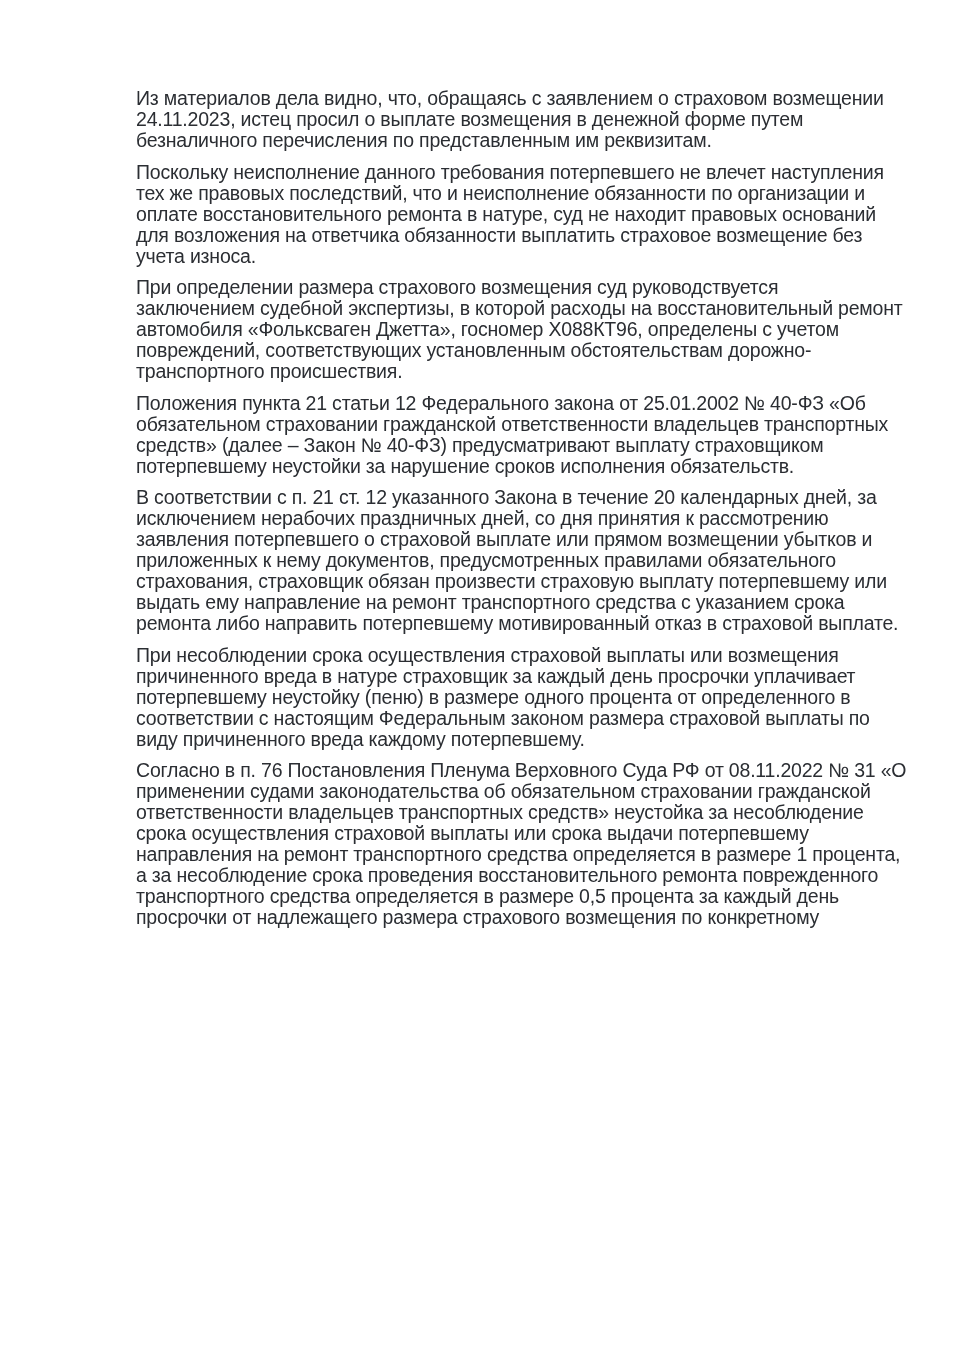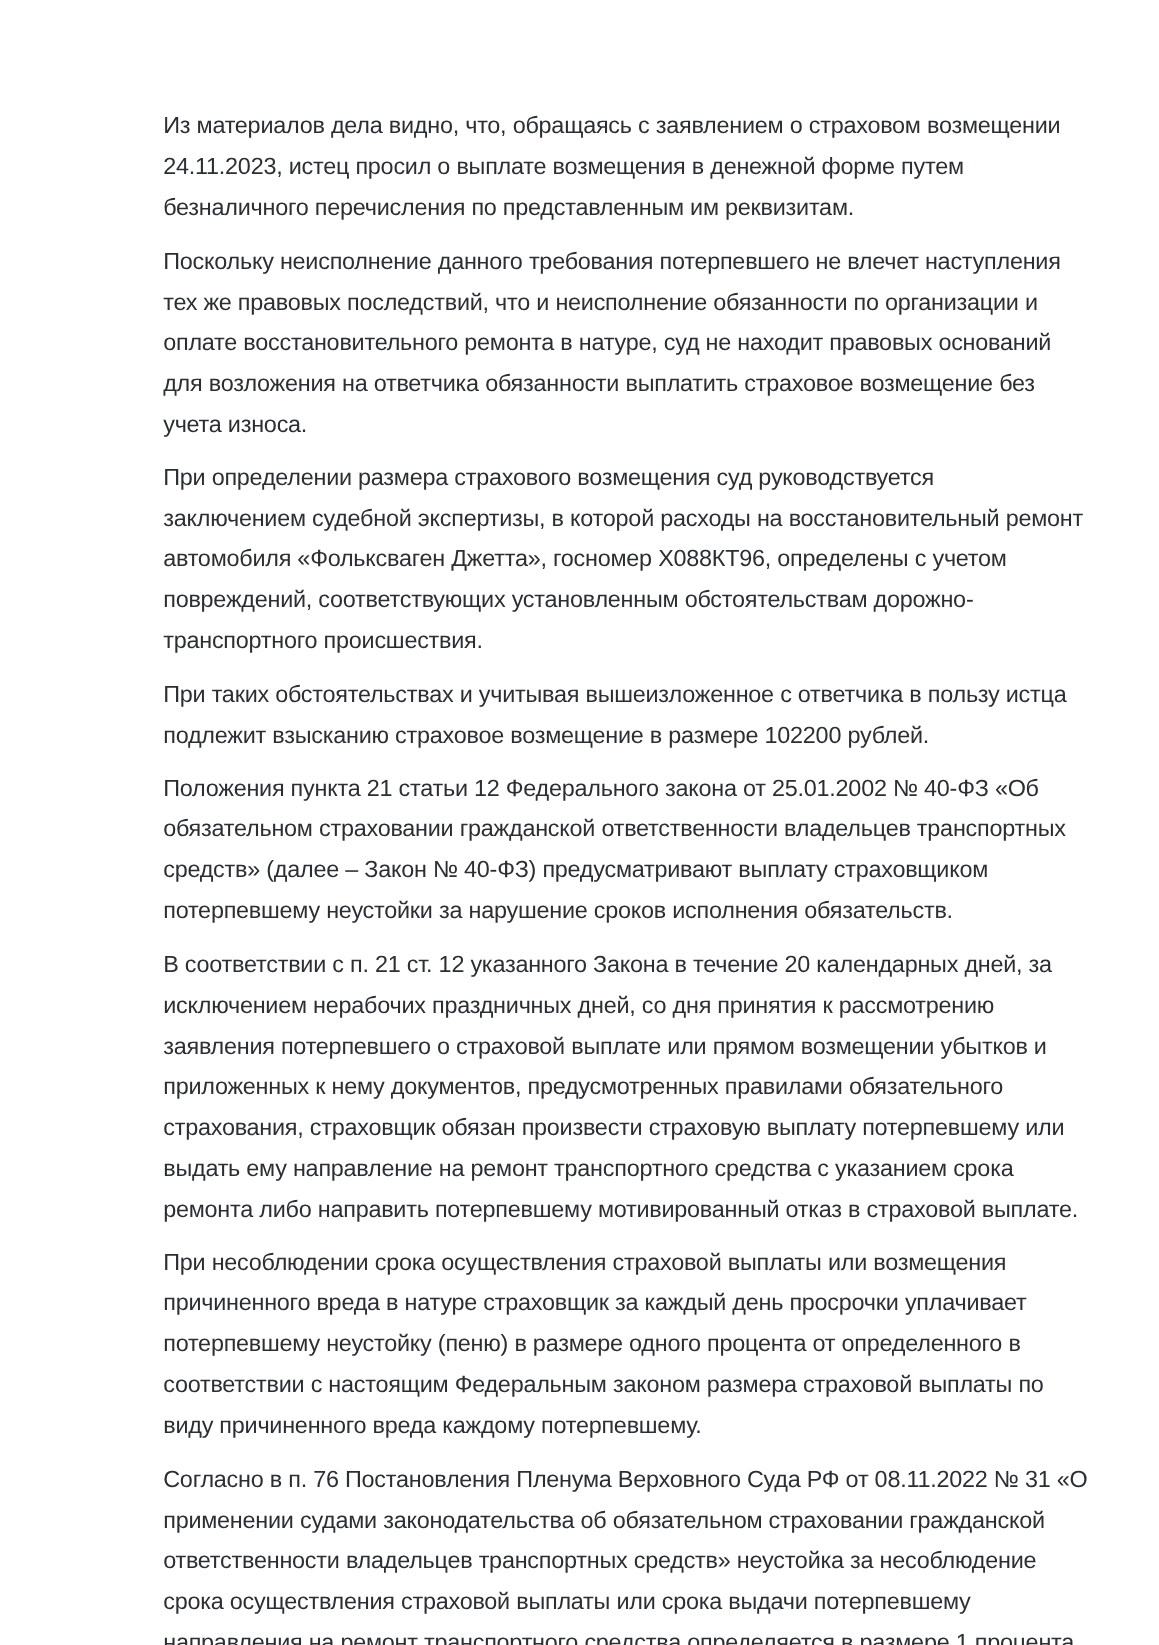--- a/index.html
+++ b/index.html
@@ -16,21 +16,21 @@
   .page {
     box-sizing: border-box;
     width: 966px;
     height: 1371px;
     padding: 88px 0 0 136px;
     background: #ffffff;
   }
   .para {
     margin: 0 0 10.5px 0;
     font-size: 19.5px;
-    line-height: 34px;
+    line-height: 21px;
     letter-spacing: -0.2px;
     color: #2b2e33;
     white-space: pre;          
     font-weight: 400;
   }
 </style>
 </head>
 <body>
 
 <div class="page">
@@ -40,22 +40,20 @@
   <p class="para">Поскольку неисполнение данного требования потерпевшего не влечет наступления
 тех же правовых последствий, что и неисполнение обязанности по организации и
 оплате восстановительного ремонта в натуре, суд не находит правовых оснований
 для возложения на ответчика обязанности выплатить страховое возмещение без
 учета износа.</p>
   <p class="para">При определении размера страхового возмещения суд руководствуется
 заключением судебной экспертизы, в которой расходы на восстановительный ремонт
 автомобиля «Фольксваген Джетта», госномер Х088КТ96, определены с учетом
 повреждений, соответствующих установленным обстоятельствам дорожно-
 транспортного происшествия.</p>
-  <p class="para">При таких обстоятельствах и учитывая вышеизложенное с ответчика в пользу истца
-подлежит взысканию страховое возмещение в размере 102200 рублей.</p>
   <p class="para">Положения пункта 21 статьи 12 Федерального закона от 25.01.2002 № 40-ФЗ «Об
 обязательном страховании гражданской ответственности владельцев транспортных
 средств» (далее – Закон № 40-ФЗ) предусматривают выплату страховщиком
 потерпевшему неустойки за нарушение сроков исполнения обязательств.</p>
   <p class="para">В соответствии с п. 21 ст. 12 указанного Закона в течение 20 календарных дней, за
 исключением нерабочих праздничных дней, со дня принятия к рассмотрению
 заявления потерпевшего о страховой выплате или прямом возмещении убытков и
 приложенных к нему документов, предусмотренных правилами обязательного
 страхования, страховщик обязан произвести страховую выплату потерпевшему или
 выдать ему направление на ремонт транспортного средства с указанием срока

